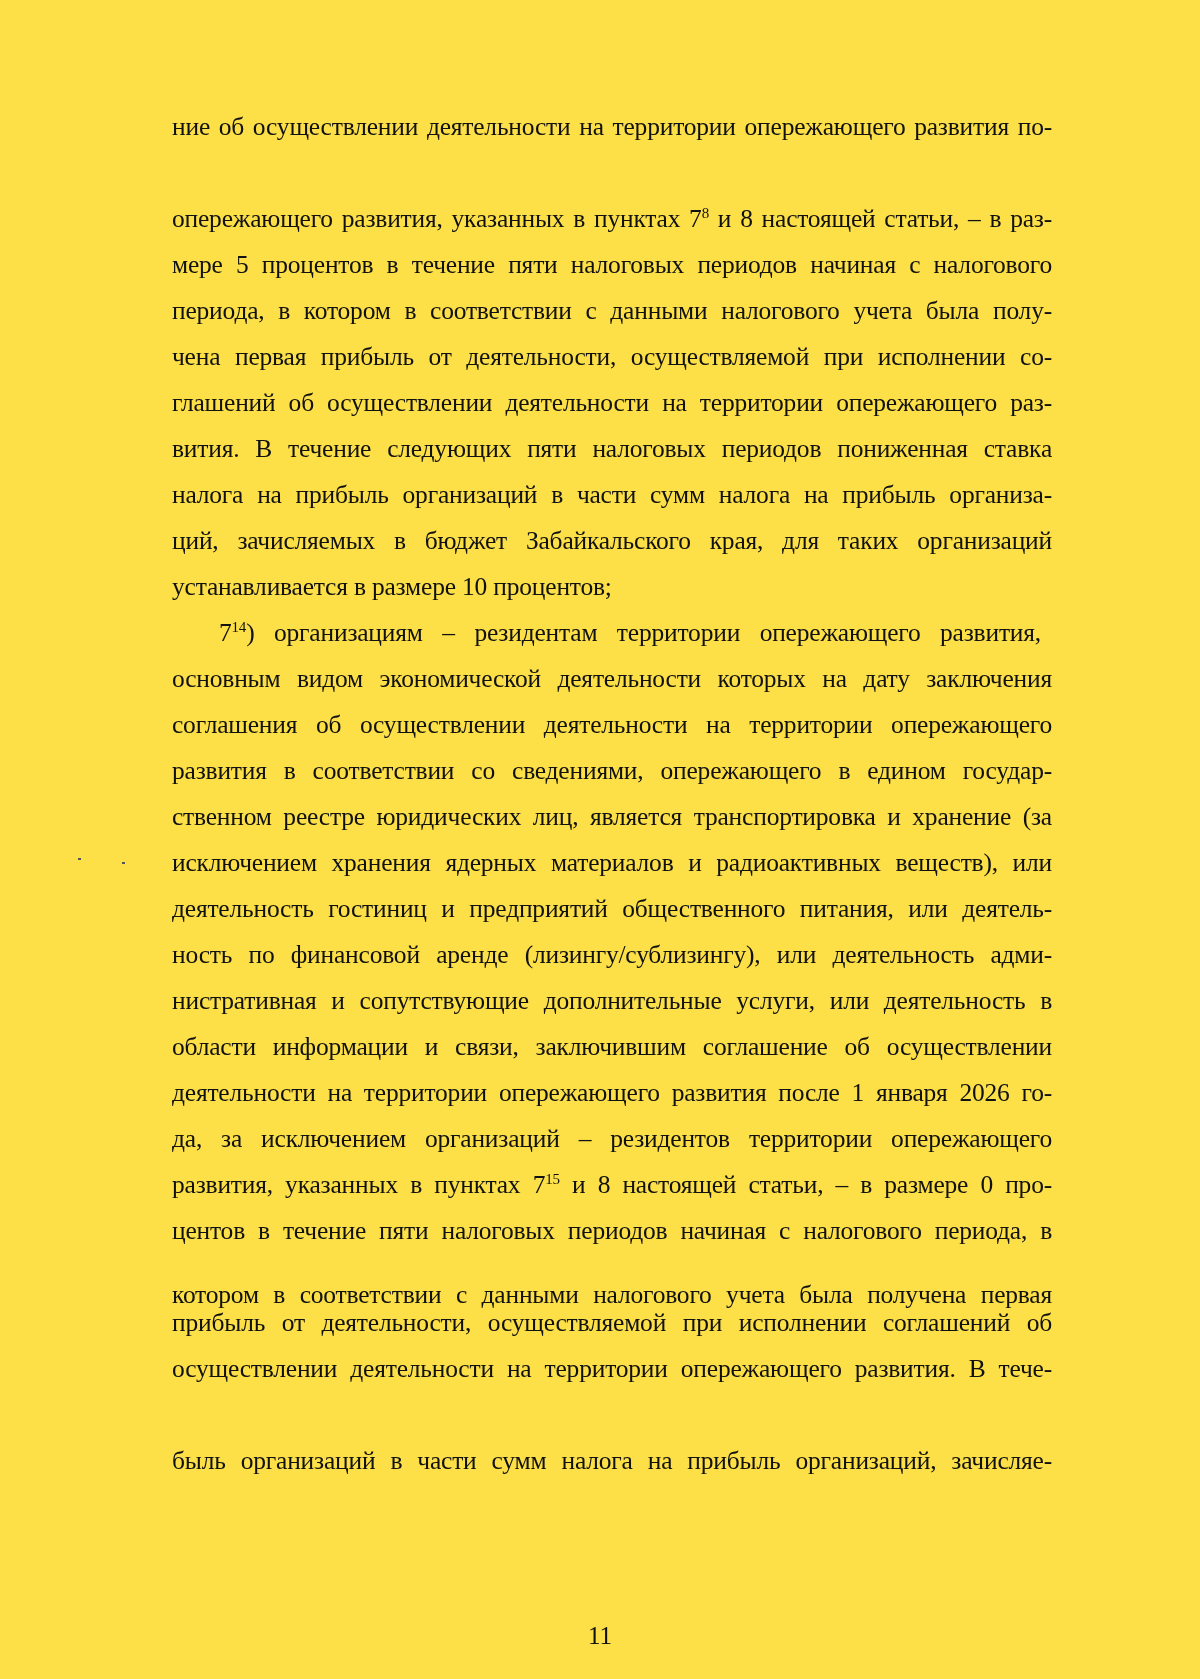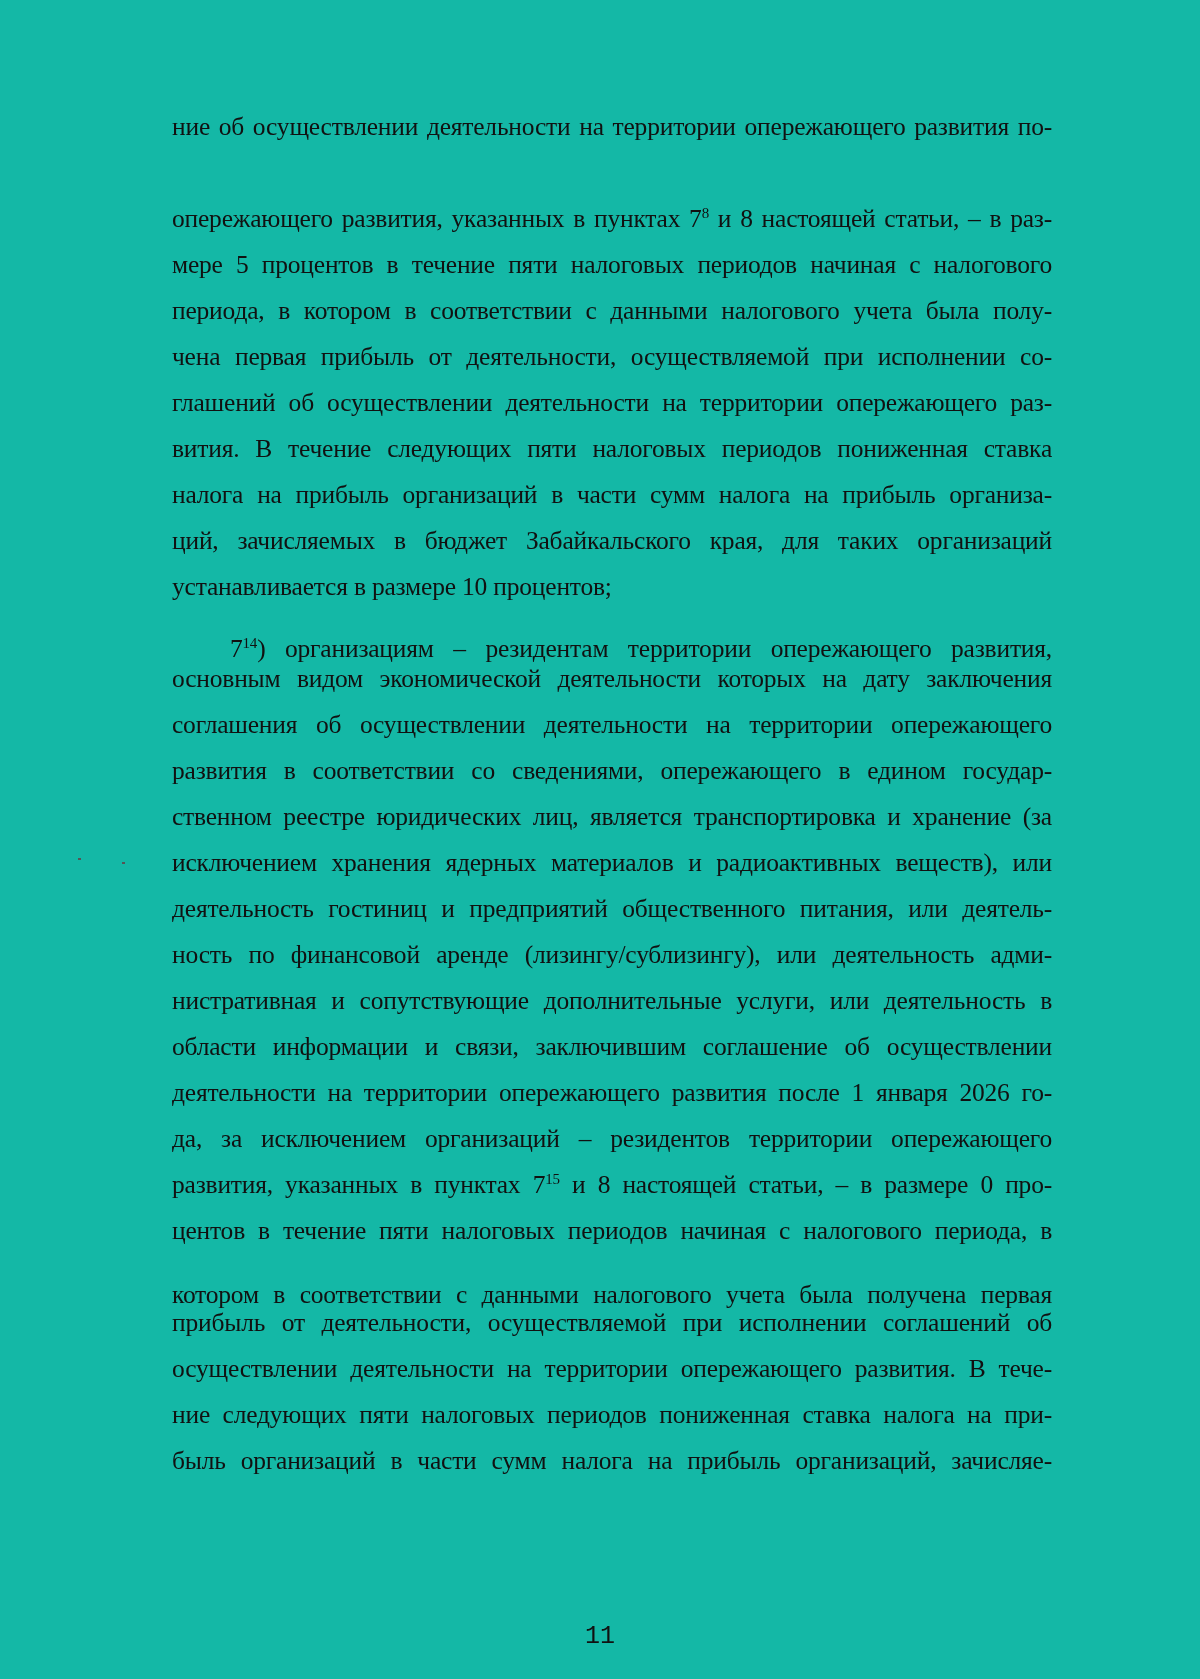--- a/index.html
+++ b/index.html
@@ -1,29 +1,29 @@
 <!DOCTYPE html>
 <html><head>
 <meta charset="utf-8">
 <style>
   html, body { margin: 0; padding: 0; background: #ffffff; }
   body { width: 1200px; height: 1679px; position: relative; overflow: hidden; }
-  .page { position: absolute; left: 0; top: 0; width: 1200px; height: 1679px; background: #14b8a6; }
+  .page { position: absolute; left: 0; top: 0; width: 1200px; height: 1679px; background: #fde047; }
   .line {
     position: absolute; left: 172px; width: 880px;
     font-family: "Liberation Serif", serif; font-size: 25.5px; color: #111;
     white-space: nowrap; text-align: justify; text-align-last: justify;
     line-height: 30px; letter-spacing: -0.2px;
   }
   .line.last { text-align-last: left; }
-  .line.indent { left: 230px; width: 822px; margin-top: 16px; }
+  .line.indent { left: 219px; width: 822px; }
   sup { font-size: 15px; line-height: 0; vertical-align: 9px; }
   .pagenum {
     position: absolute; left: 0; width: 1200px; top: 1622px; text-align: center;
-    font-family: Liberation Mono, monospace; font-size: 25px; color: #111;
+    font-family: Liberation Serif, serif; font-size: 25px; color: #111;
   }
   .speck { position: absolute; width: 3px; height: 2px; background: #555; }
 </style>
 </head>
 <body>
 
 <div class="page">
   <div class="line" style="top:112px">ние об осуществлении деятельности на территории опережающего развития по-</div>
   <div class="line" style="top:204px"><span>опережающего развития, указанных в пунктах 7</span><sup>8</sup><span> и 8 настоящей статьи, – в раз-</span></div>
   <div class="line" style="top:250px">мере 5 процентов в течение пяти налоговых периодов начиная с налогового</div>
@@ -44,20 +44,19 @@
   <div class="line" style="top:940px">ность по финансовой аренде (лизингу/сублизингу), или деятельность адми-</div>
   <div class="line" style="top:986px">нистративная и сопутствующие дополнительные услуги, или деятельность в</div>
   <div class="line" style="top:1032px">области информации и связи, заключившим соглашение об осуществлении</div>
   <div class="line" style="top:1078px">деятельности на территории опережающего развития после 1 января 2026 го-</div>
   <div class="line" style="top:1124px">да, за исключением организаций – резидентов территории опережающего</div>
   <div class="line" style="top:1170px"><span>развития, указанных в пунктах 7</span><sup>15</sup><span> и 8 настоящей статьи, – в размере 0 про-</span></div>
   <div class="line" style="top:1216px">центов в течение пяти налоговых периодов начиная с налогового периода, в</div>
   <div class="line" style="top:1280px">котором в соответствии с данными налогового учета была получена первая</div>
   <div class="line" style="top:1308px">прибыль от деятельности, осуществляемой при исполнении соглашений об</div>
   <div class="line" style="top:1354px">осуществлении деятельности на территории опережающего развития. В тече-</div>
-  <div class="line" style="top:1400px">ние следующих пяти налоговых периодов пониженная ставка налога на при-</div>
   <div class="line" style="top:1446px">быль организаций в части сумм налога на прибыль организаций, зачисляе-</div>
 
   <div class="speck" style="left:78px; top:858px"></div>
   <div class="speck" style="left:122px; top:862px"></div>
 
   <div class="pagenum">11</div>
 </div>
 
 </body></html>

